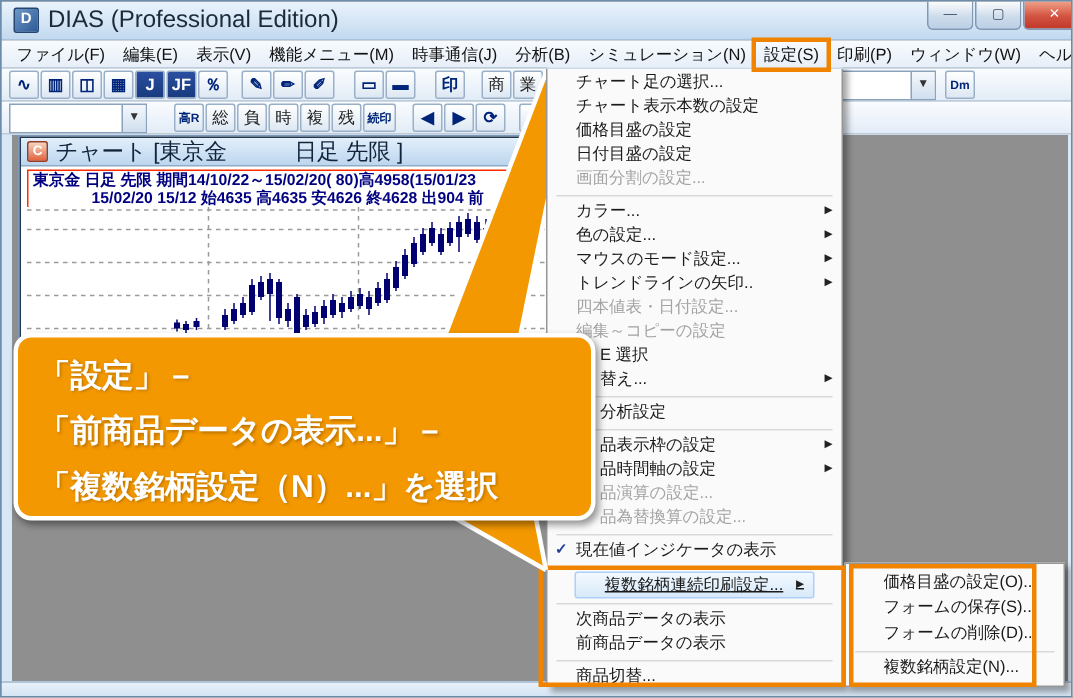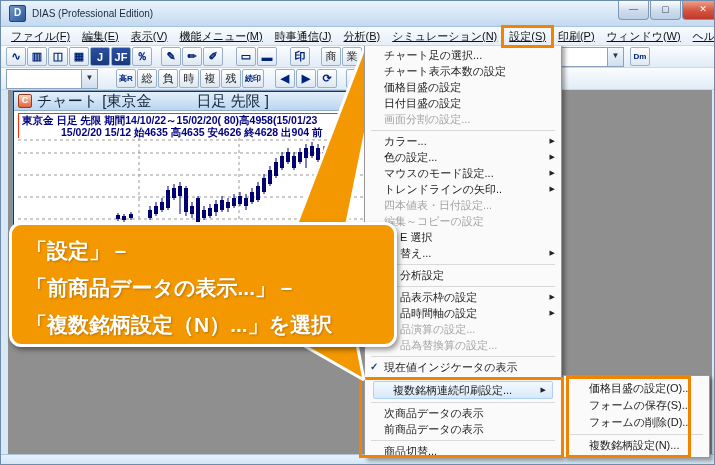--- a/index.html
+++ b/index.html
@@ -7,31 +7,31 @@
   #app{position:relative;width:715px;height:465px;overflow:hidden;background:#8f8f8f;
        border:1px solid #6d8cab;box-sizing:border-box;}
 
   
   #titlebar{position:absolute;left:0;top:0;width:715px;height:26px;
     background:linear-gradient(#eaf3fc,#d3e4f5 60%,#c3d9ef);border-bottom:1px solid #a8c3dd;
     display:flex;align-items:center;box-sizing:border-box;padding-left:8px;}
   #app-icon{width:15px;height:15px;background:linear-gradient(135deg,#6e97c8,#2d5a96);
     border:1px solid #24466e;border-radius:2px;margin-right:6px;color:#fff;font-size:10px;
     line-height:14px;text-align:center;font-weight:bold;}
-  #title-text{font-size:10px;color:#1c2a38;}
+  #title-text{font-size:16px;color:#1c2a38;}
   #win-buttons{position:absolute;right:-8px;top:0;display:flex;}
   .winbtn{width:29px;height:18px;border:1px solid #7e98b5;border-top:none;border-radius:0 0 4px 4px;
     background:linear-gradient(#fdfdfd,#cedcec 55%,#bccfe4);margin-left:1px;
     font-size:9px;text-align:center;line-height:16px;color:#3a4c60;}
   .winbtn.close{background:linear-gradient(#f0a088,#d25340 55%,#c0392b);color:#fff;width:40px;}
 
   #menubar{position:absolute;left:0;top:26px;width:715px;height:19px;
     background:linear-gradient(#f8fbfe,#e6eef8);border-bottom:1px solid #c9d9ea;
     display:flex;align-items:center;font-size:11px;color:#111;z-index:31;box-sizing:border-box;padding-left:4px;}
-  .mb-item{padding:2px 6px;white-space:nowrap;text-decoration:underline;}
+  .mb-item{padding:2px 6px;white-space:nowrap;}
   .mb-item.hl{outline:3px solid #f08300;outline-offset:-1px;}
 
   .toolbar{position:absolute;left:0;width:715px;height:22px;
     background:linear-gradient(#fafcfe,#e2ecf7);border-bottom:1px solid #c9d9ea;
     display:flex;align-items:center;box-sizing:border-box;padding-left:5px;z-index:3;}
   #toolbar1{top:45px;} #toolbar2{top:67px;}
   .tbtn{min-width:20px;height:19px;border:1px solid #9ab0c8;border-radius:2px;margin-right:1px;
     background:linear-gradient(#ffffff,#dde8f3);font-size:11px;color:#00247a;font-weight:bold;
     display:flex;align-items:center;justify-content:center;box-sizing:border-box;padding:0 2px;}
   .tbtn.active{background:linear-gradient(#2b4fa0,#173a7e);color:#fff;}
@@ -69,22 +69,22 @@
     box-shadow:3px 3px 4px rgba(0,0,0,.35);z-index:10;box-sizing:border-box;font-size:11px;color:#1a1a1a;
     padding-top:3px;}
   #settings-menu{left:363px;top:42px;width:198px;height:415px;}
   #print-submenu{left:562px;top:374px;width:147px;height:83px;padding-top:4px;}
   .mitem{height:16px;line-height:16px;position:relative;white-space:nowrap;display:flex;align-items:center;}
   .mitem .chk{width:14px;margin-left:5px;color:#1c3f94;font-size:10px;font-weight:bold;}
   .mitem .lbl{flex:1;overflow:hidden;}
   .mitem .arr{width:12px;font-size:7px;color:#222;text-align:right;padding-right:6px;}
   .mitem.dis .lbl{color:#a3a3a3;}
   .mitem.obs .lbl{padding-left:16px;}
-  .mitem.hl{margin:0 8px;border:1px solid #aecff7;border-radius:2px;
-    background:linear-gradient(#f3f9fe,#d7e9f9);}
+  .mitem.hl{margin:0 18px;border:1px solid #aecff7;border-radius:2px;
+    background:linear-gradient(#f3f9fe,#d7e9f9);text-decoration:underline;}
   .msep{height:1px;background:#d9d9d9;margin:3px 6px 2px 6px;}
   #print-submenu .mitem{height:17px;line-height:17px;}
   #print-submenu .mitem .chk{width:20px;}
 
   
   .obox{position:absolute;border:3px solid #f08300;z-index:12;pointer-events:none;box-sizing:border-box;}
   #obox-main{left:358px;top:376px;width:205px;height:81px;}
   #obox-sub{left:565px;top:375px;width:125px;height:82px;}
 
   

